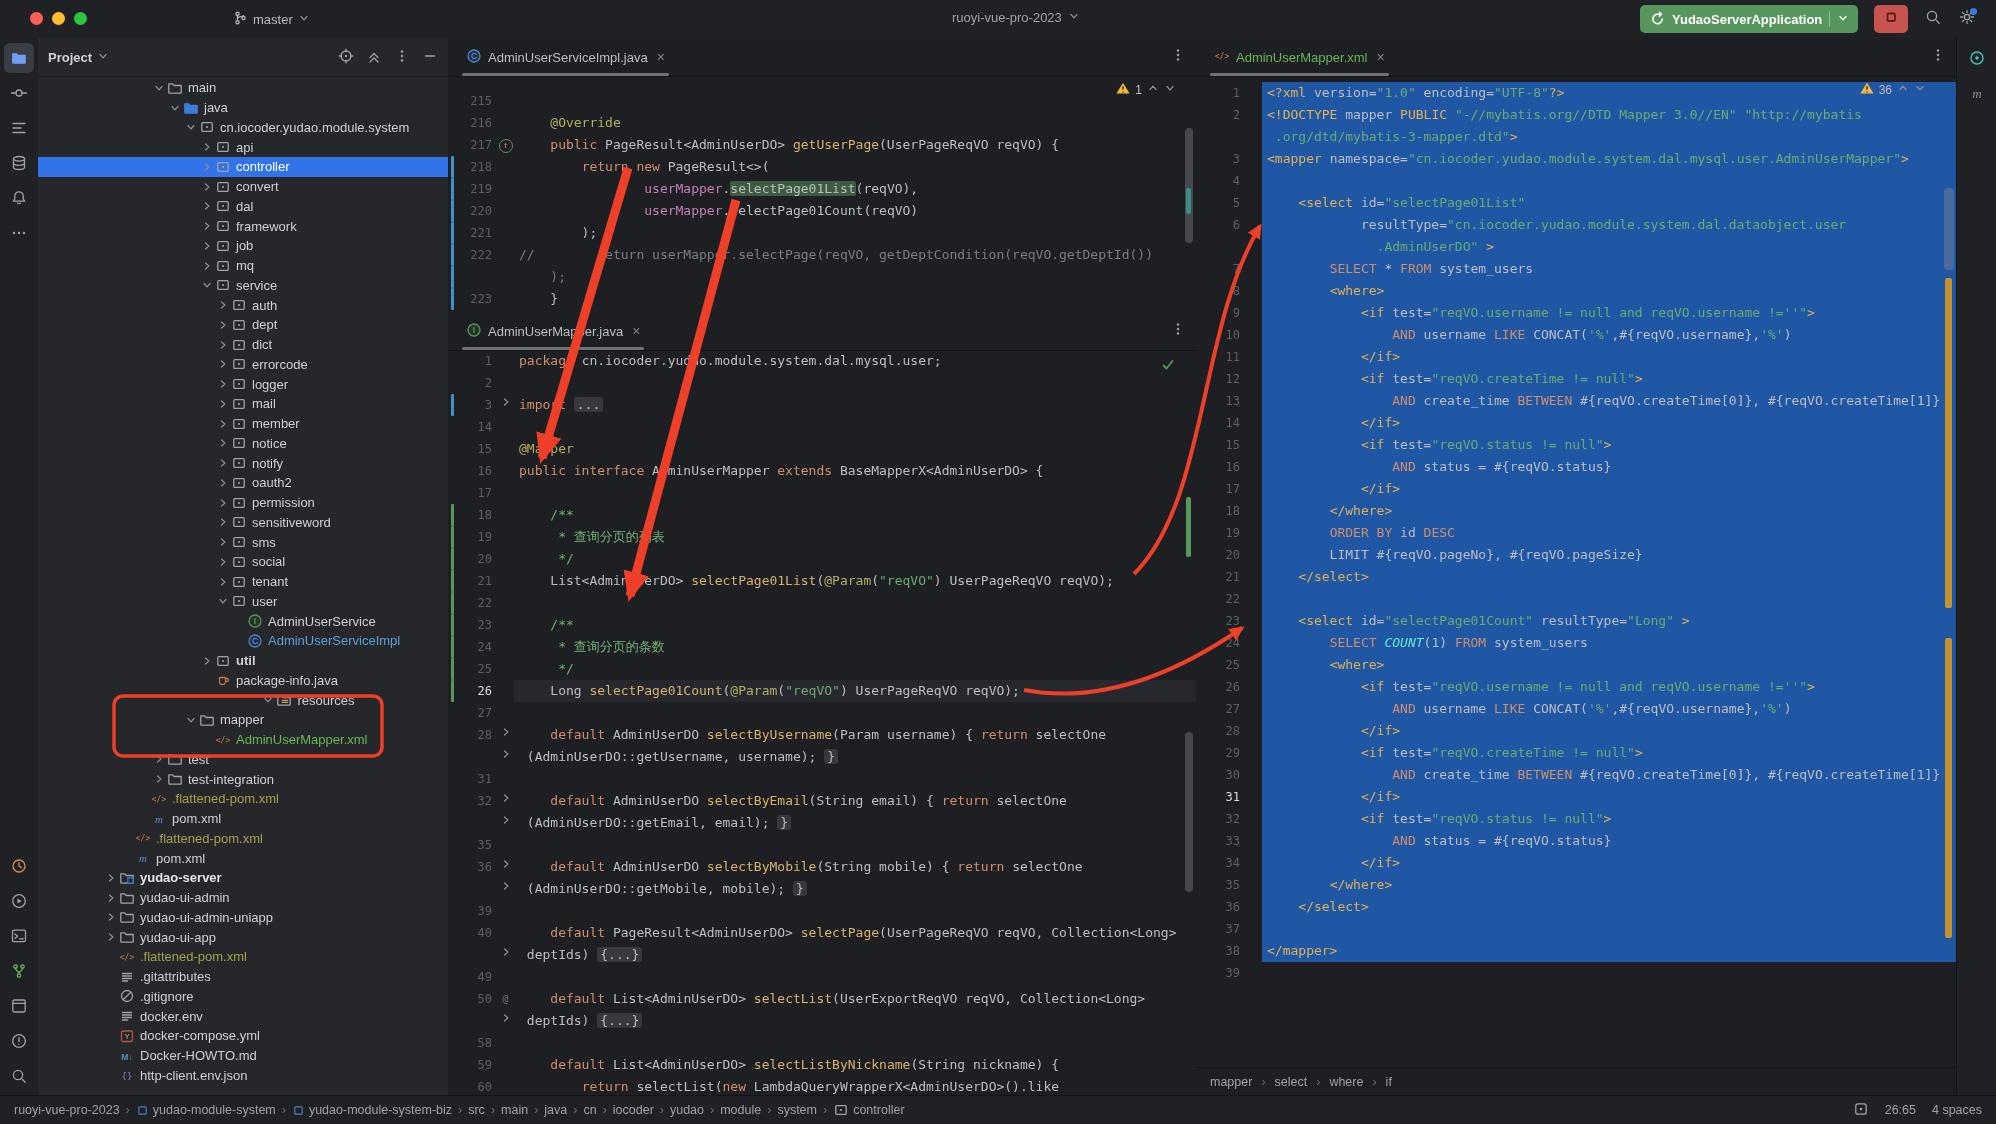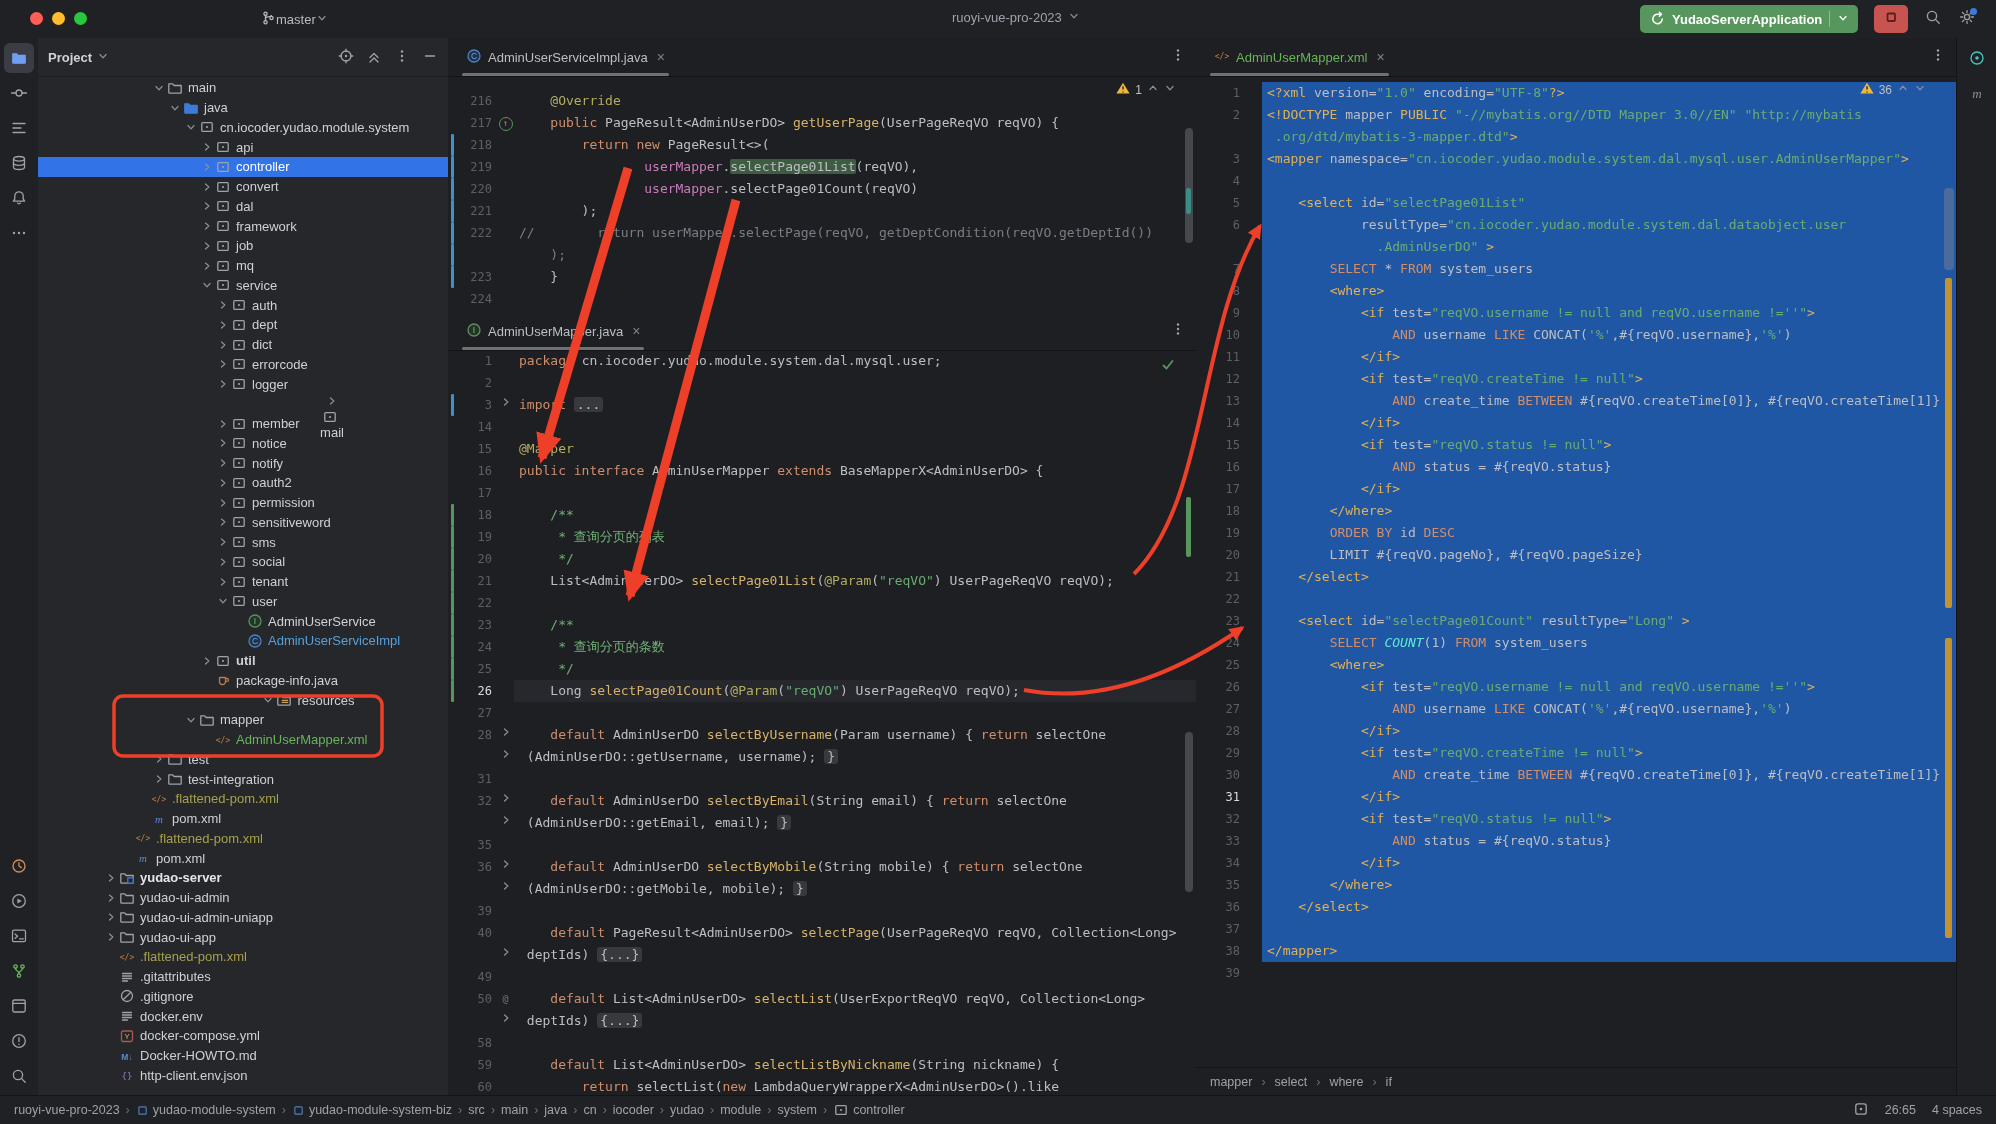--- a/index.html
+++ b/index.html
@@ -1,21 +1,21 @@
 <!DOCTYPE html>
 <html><head>
 <meta charset="utf-8">
 <style>
   html,body{margin:0;padding:0}
   body{width:1996px;height:1124px;position:relative;background:#1e1f22;overflow:hidden;
        font-family:"Liberation Sans",sans-serif;color:#bcbec4;-webkit-font-smoothing:antialiased}
   
   .titlebar{position:absolute;left:0;top:0;width:100%;height:38px;background:#202124;border-bottom:1px solid #131416}
   .tldot{position:absolute;top:12px;width:13px;height:13px;border-radius:50%}
-  .branch{position:absolute;left:260px;top:7px;height:24px;display:flex;align-items:center;color:#b6bac1;font-size:13px}
+  .branch{position:absolute;left:232px;top:7px;height:24px;display:flex;align-items:center;gap:5px;color:#b6bac1;font-size:13px}
   .titlec{position:absolute;left:952px;top:10px;display:flex;align-items:center;gap:6px;color:#9da2aa;font-size:13px}
   .runpill{position:absolute;left:1640px;top:5px;height:28px;background:#57965c;border-radius:5px;display:flex;align-items:center;padding:0 9px;gap:7px;color:#fff;font-size:13px;font-weight:bold}
   .runpill .sep{width:1px;height:16px;background:rgba(255,255,255,.35)}
   .stopbtn{position:absolute;left:1874px;top:5px;width:34px;height:28px;background:#c75450;border-radius:5px;display:flex;align-items:center;justify-content:center}
   .tbic{position:absolute;top:8px;width:22px;height:22px;display:flex;align-items:center;justify-content:center}
   .gdot{position:absolute;right:1px;top:0;width:7px;height:7px;border-radius:50%;background:#3d7bdb}
   
   .activity{position:absolute;left:0;top:38px;width:38px;bottom:28px;background:#202124;border-right:1px solid #131416}
   .actbtn{width:30px;height:30px;margin:5px auto;display:flex;align-items:center;justify-content:center;border-radius:6px}
   .actbtn.active{background:#3a3d43}
@@ -468,21 +468,21 @@
           </svg>
         </span>
         <span class="tic">
           <svg width="16" height="16" viewBox="0 0 16 16" fill="none" stroke="#9ea2ab" stroke-width="1.3" stroke-linecap="round" stroke-linejoin="round">
             <rect x="2.8" y="3.6" width="10.4" height="8.8" rx="1"></rect>
             <circle cx="8" cy="8" r="1.1" fill="#9ea2ab" stroke="none"></circle>
           </svg>
         </span>
         <span>logger</span>
       </div>
-      <div class="trow" style="padding-left: 178px; flex-direction: column;">
+      <div class="trow" style="padding-left: 178px;">
         <span class="tch">
           <svg width="12" height="12" viewBox="0 0 16 16" fill="none" stroke="#8c9199" stroke-width="1.6" stroke-linecap="round" stroke-linejoin="round">
             <path d="M6 4l4.5 4L6 12"></path>
           </svg>
         </span>
         <span class="tic">
           <svg width="16" height="16" viewBox="0 0 16 16" fill="none" stroke="#9ea2ab" stroke-width="1.3" stroke-linecap="round" stroke-linejoin="round">
             <rect x="2.8" y="3.6" width="10.4" height="8.8" rx="1"></rect>
             <circle cx="8" cy="8" r="1.1" fill="#9ea2ab" stroke="none"></circle>
           </svg>
@@ -915,20 +915,26 @@
         </svg></span>
     <span>1</span>
     <span><svg width="12" height="12" viewBox="0 0 16 16" fill="none" stroke="#8c9199" stroke-width="1.6" stroke-linecap="round" stroke-linejoin="round">
           <path d="M4 10l4-4.5L12 10"></path>
         </svg></span>
     <span><svg width="12" height="12" viewBox="0 0 16 16" fill="none" stroke="#8c9199" stroke-width="1.6" stroke-linecap="round" stroke-linejoin="round">
           <path d="M4 6l4 4.5L12 6"></path>
         </svg></span>
   </div>
   <div class="code" id="code-top">
+      <div class="crow">
+        <span class="chg"></span>
+        <span class="ln">215</span>
+        <span class="fold"></span>
+        <pre class="ct"></pre>
+      </div>
       <div class="crow">
         <span class="chg"></span>
         <span class="ln">216</span>
         <span class="fold"></span>
         <pre class="ct"><span class="tk-a">    @Override</span></pre>
       </div>
       <div class="crow">
         <span class="chg"></span>
         <span class="ln">217</span>
         <span class="fold"><span class="ovr">↑</span></span>

